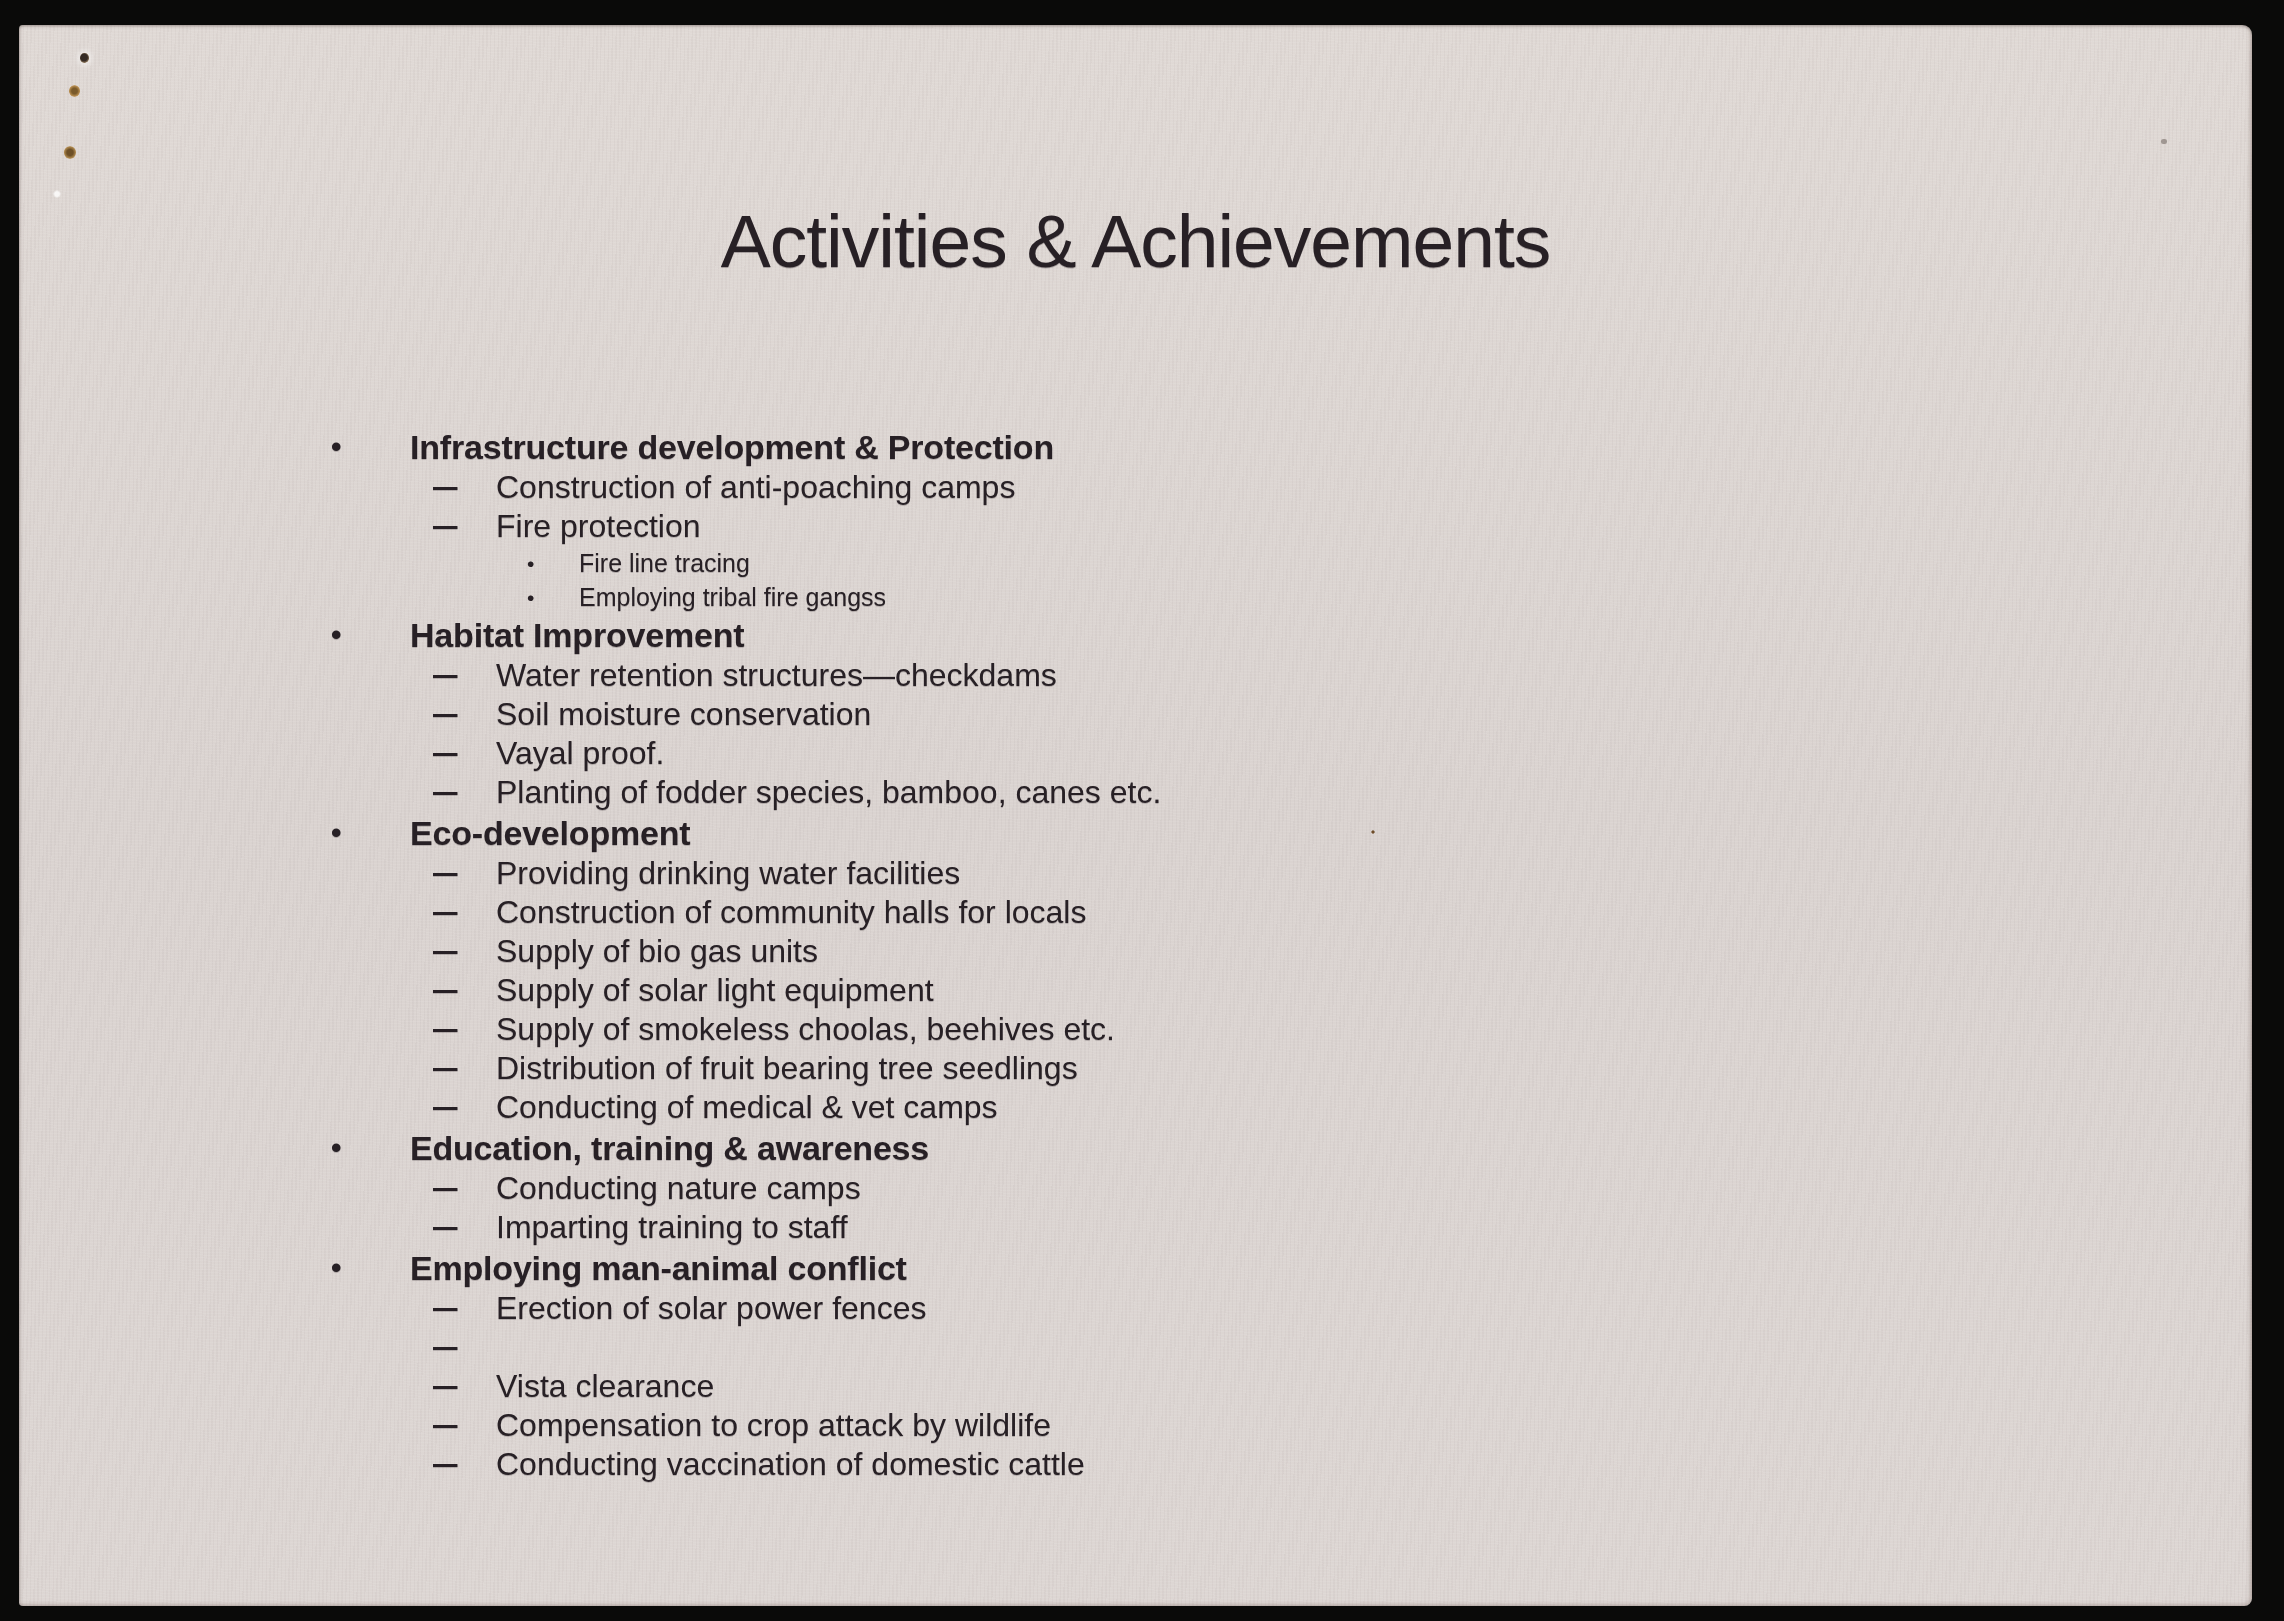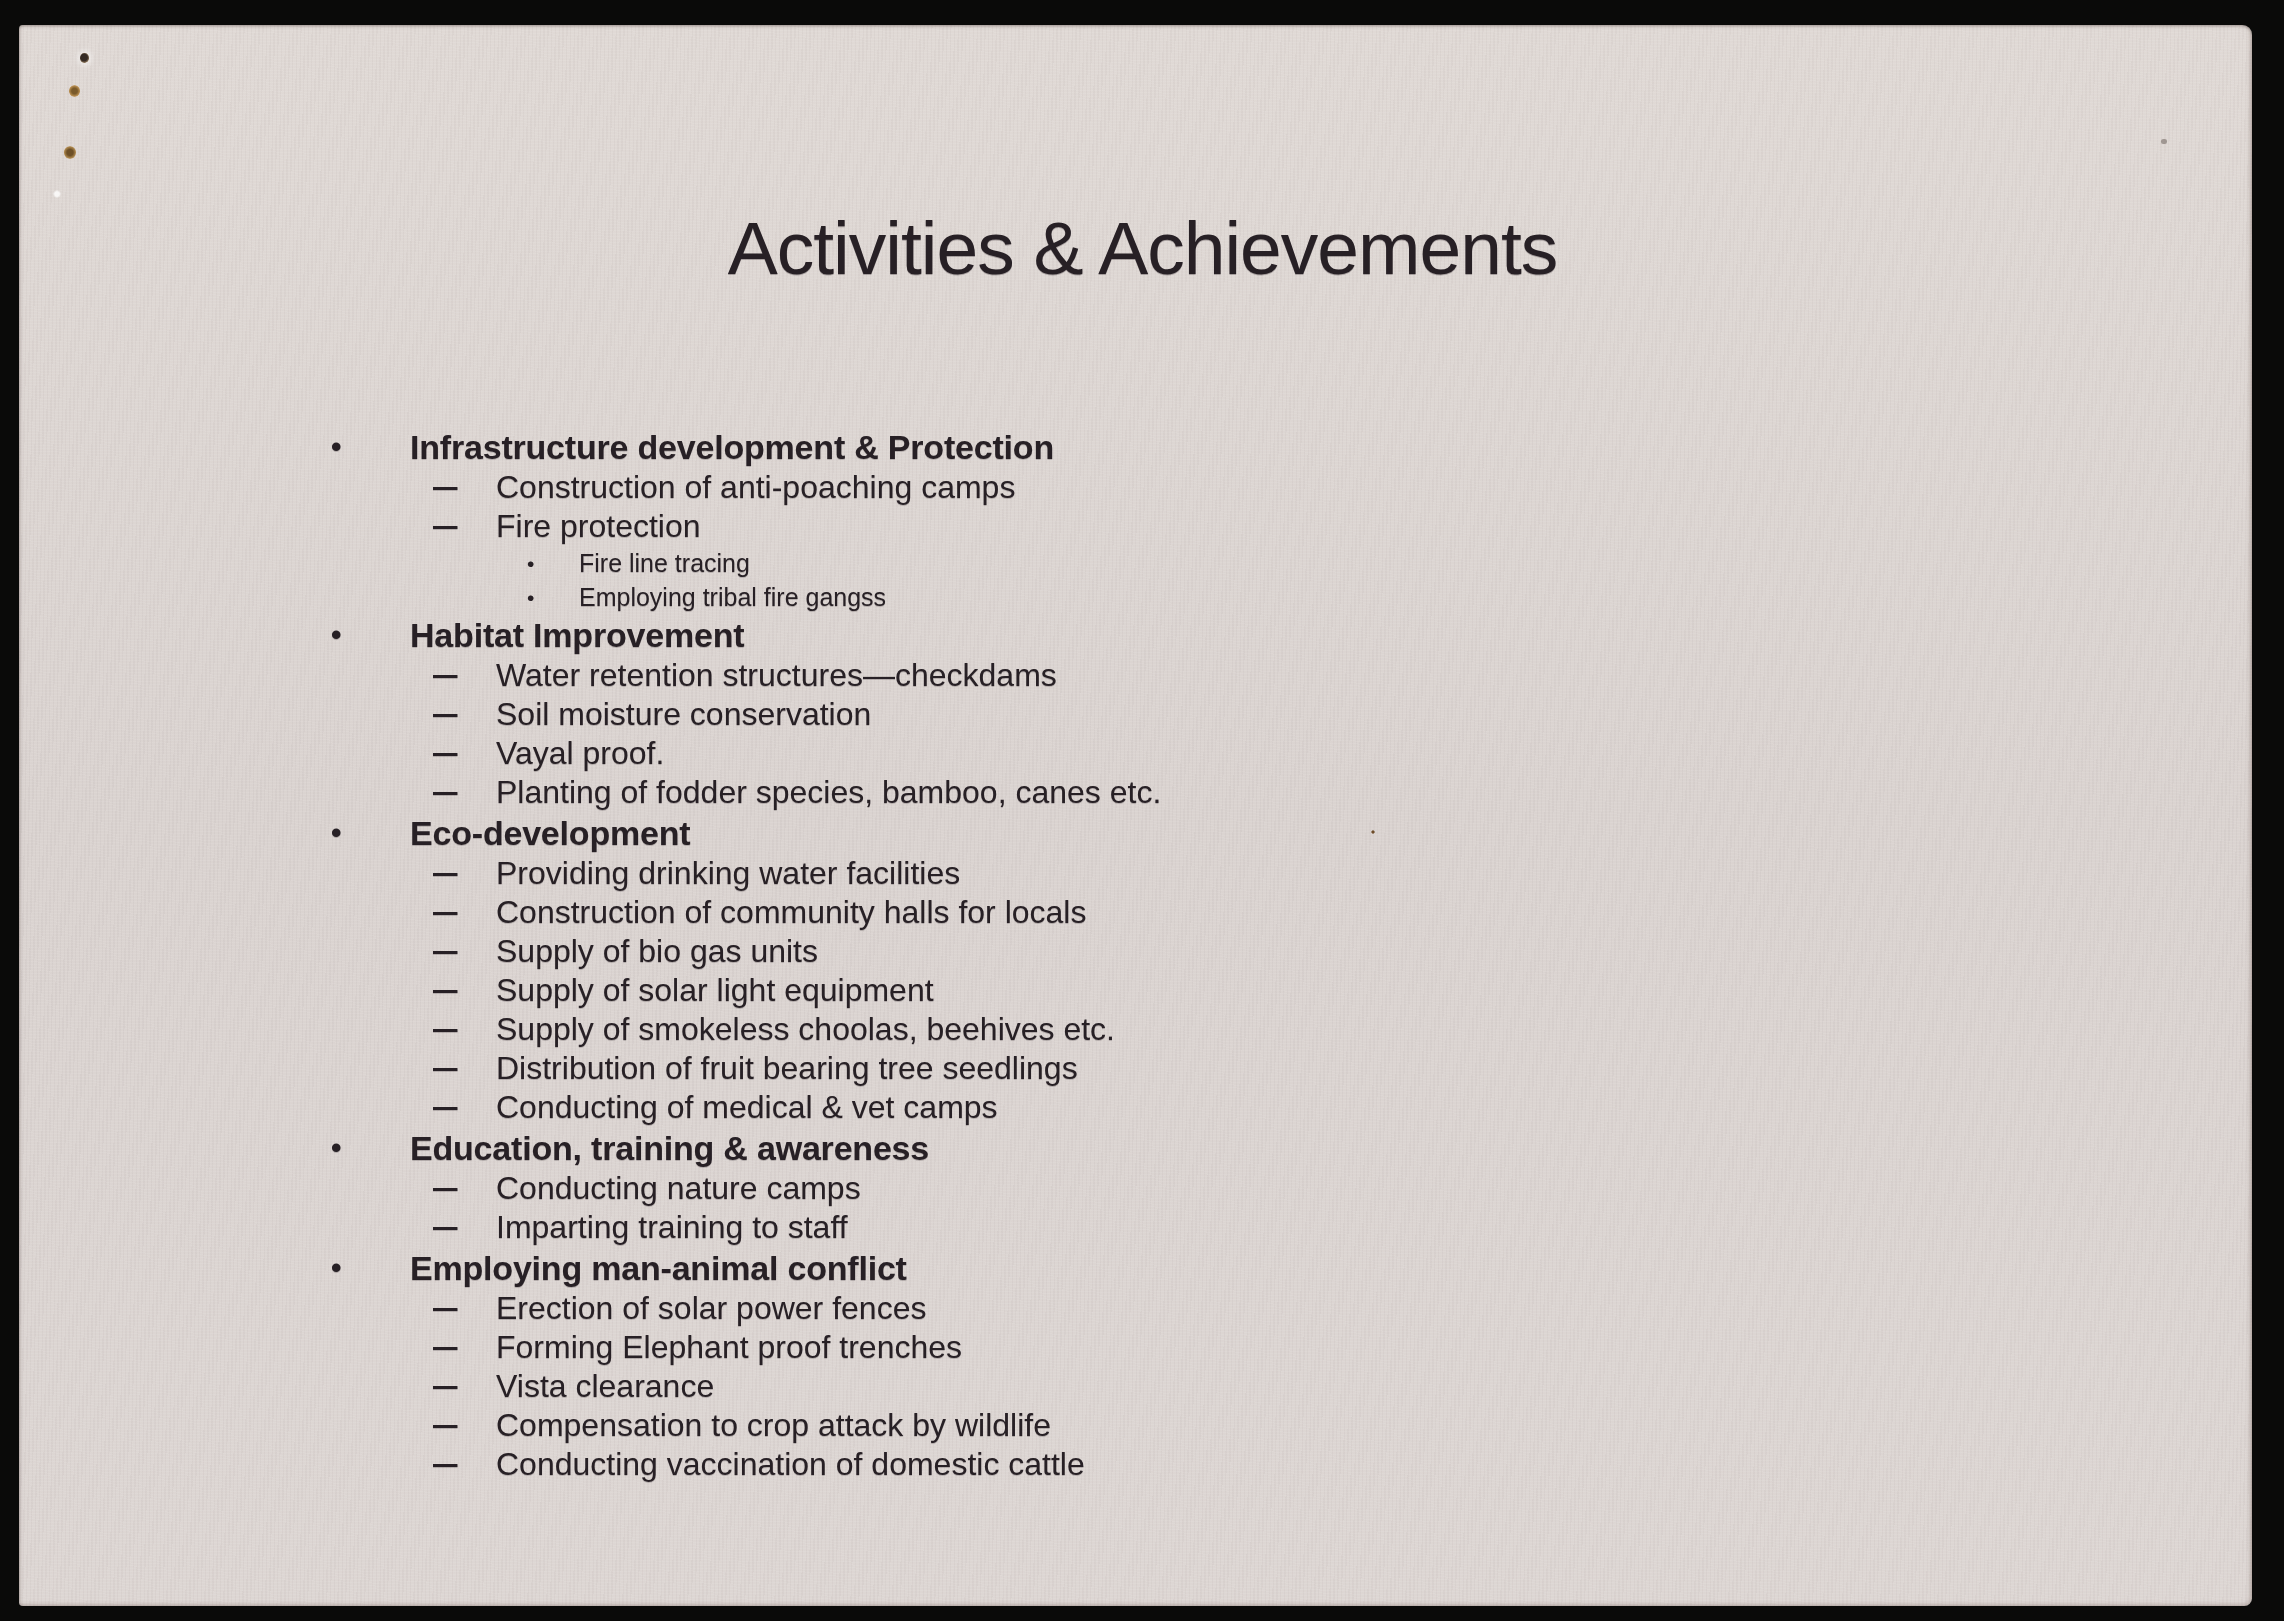--- a/index.html
+++ b/index.html
@@ -39,21 +39,21 @@
   .hole-c{left:45px;top:121px;width:11.5px;height:12.5px;
     background:radial-gradient(circle at 50% 50%, #6d4f26 0 35%, #b08a4f 65%, rgba(220,212,206,0) 78%);}
   .spec-a{left:34px;top:165px;width:7.7px;height:7.7px;
     background:radial-gradient(circle, rgba(255,255,255,0.8) 0 40%, rgba(255,255,255,0) 75%);}
   .fleck-tr{left:2142px;top:114px;width:5.8px;height:4.8px;border-radius:40%;
     background:rgba(110,98,92,0.55);}
   .fleck-mid{left:1352px;top:805px;width:4.3px;height:4.3px;
     background:radial-gradient(circle,#6e4c28 0 45%, rgba(220,212,206,0) 75%);}
   
   .title{
-    position:absolute;left:0;top:175px;width:100%;margin:7px;
+    position:absolute;left:0;top:175px;width:100%;margin:0;
     box-sizing:border-box;
     text-align:center;
     font-size:75px;font-weight:400;letter-spacing:-1px;line-height:1.1;
     color:var(--ink);
     text-shadow:0 0.5px 0.5px rgba(40,30,36,0.3);
   }
   
   .content{position:absolute;left:0;top:401px;width:100%;}
   .line{position:relative;display:flex;align-items:center;
     text-shadow:0 0.5px 0.5px rgba(40,30,36,0.22);}
@@ -172,21 +172,20 @@
     <div class="line l1">
       <span class="bullet">•</span>
       <span class="txt">Employing man-animal conflict</span>
     </div>
     <div class="line l2">
       <span class="bullet">–</span>
       <span class="txt">Erection of solar power fences</span>
     </div>
     <div class="line l2">
       <span class="bullet">–</span>
-      <span class="txt">Forming Elephant proof trenches</span>
     </div>
     <div class="line l2">
       <span class="bullet">–</span>
       <span class="txt">Vista clearance</span>
     </div>
     <div class="line l2">
       <span class="bullet">–</span>
       <span class="txt">Compensation to crop attack by wildlife</span>
     </div>
     <div class="line l2">

